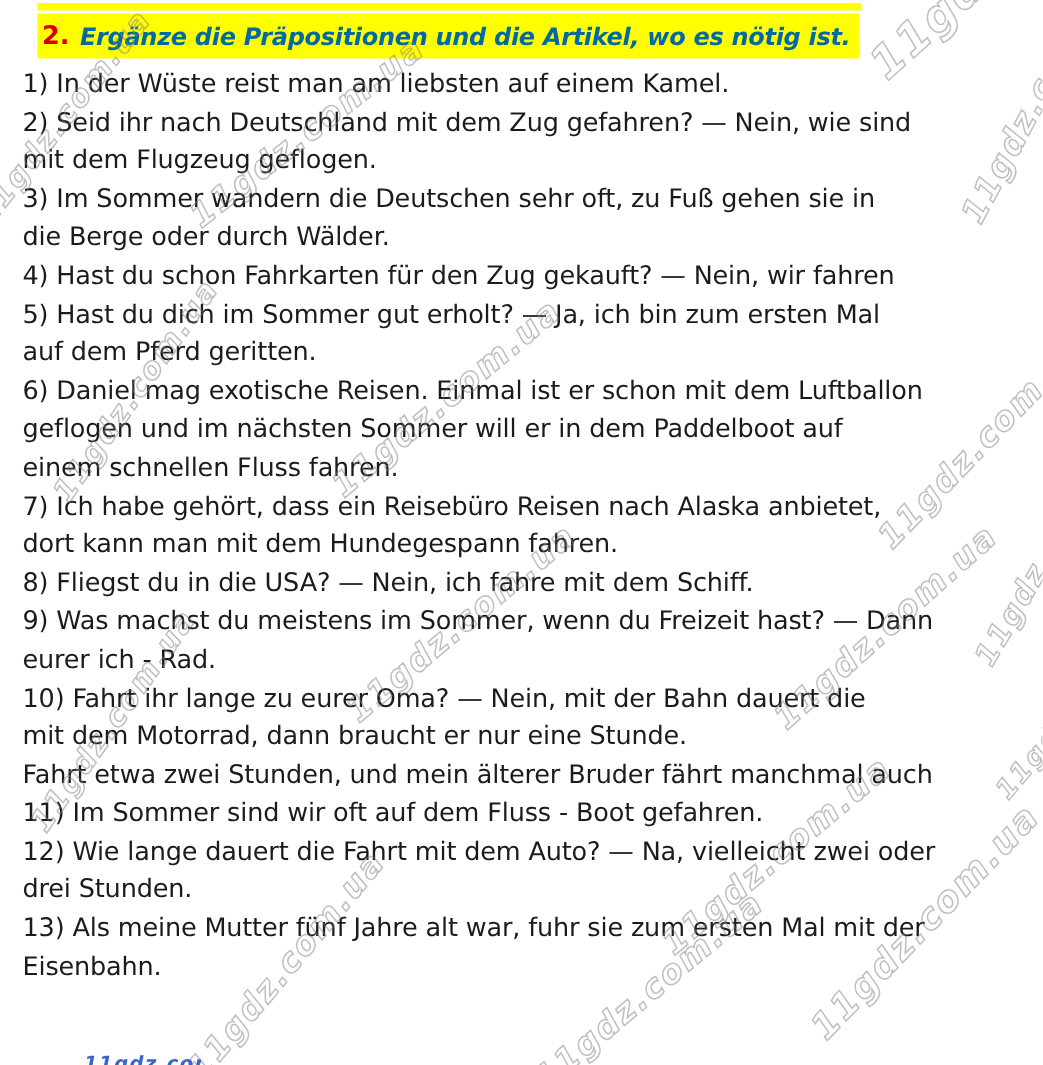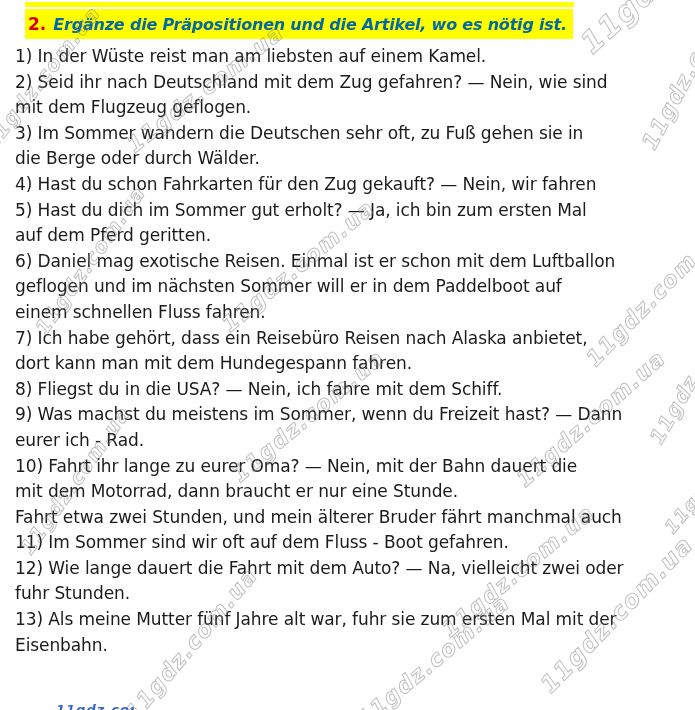--- a/index.html
+++ b/index.html
@@ -79,21 +79,21 @@
       <div class="tline">7) Ich habe gehört, dass ein Reisebüro Reisen nach Alaska anbietet,</div>
       <div class="tline">dort kann man mit dem Hundegespann fahren.</div>
       <div class="tline">8) Fliegst du in die USA? — Nein, ich fahre mit dem Schiff.</div>
       <div class="tline">9) Was machst du meistens im Sommer, wenn du Freizeit hast? — Dann</div>
       <div class="tline">eurer ich - Rad.</div>
       <div class="tline">10) Fahrt ihr lange zu eurer Oma? — Nein, mit der Bahn dauert die</div>
       <div class="tline">mit dem Motorrad, dann braucht er nur eine Stunde.</div>
       <div class="tline">Fahrt etwa zwei Stunden, und mein älterer Bruder fährt manchmal auch</div>
       <div class="tline">11) Im Sommer sind wir oft auf dem Fluss - Boot gefahren.</div>
       <div class="tline">12) Wie lange dauert die Fahrt mit dem Auto? — Na, vielleicht zwei oder</div>
-      <div class="tline">fuhr Stunden.</div>
+      <div class="tline">drei Stunden.</div>
       <div class="tline">13) Als meine Mutter fünf Jahre alt war, fuhr sie zum ersten Mal mit der</div>
       <div class="tline">Eisenbahn.</div>
     </div>
 
   <div class="wm-layer">
       <span class="wm" style="left: 585px; top: 30px; font-size: 30px; transform: rotate(-42deg);">11gdz.</span>
       <span class="wm" style="left: 648px; top: 135px; font-size: 22px; transform: rotate(-62deg);">11gdz.com.ua</span>
       <span class="wm" style="left: 130px; top: 135px; font-size: 22px; transform: rotate(-38deg);">11gdz.com.ua</span>
       <span class="wm" style="left: -12px; top: 135px; font-size: 20px; transform: rotate(-52deg);">11gdz.com.ua</span>
       <span class="wm" style="left: 225px; top: 315px; font-size: 22px; transform: rotate(-40deg);">11gdz.com.ua</span>

